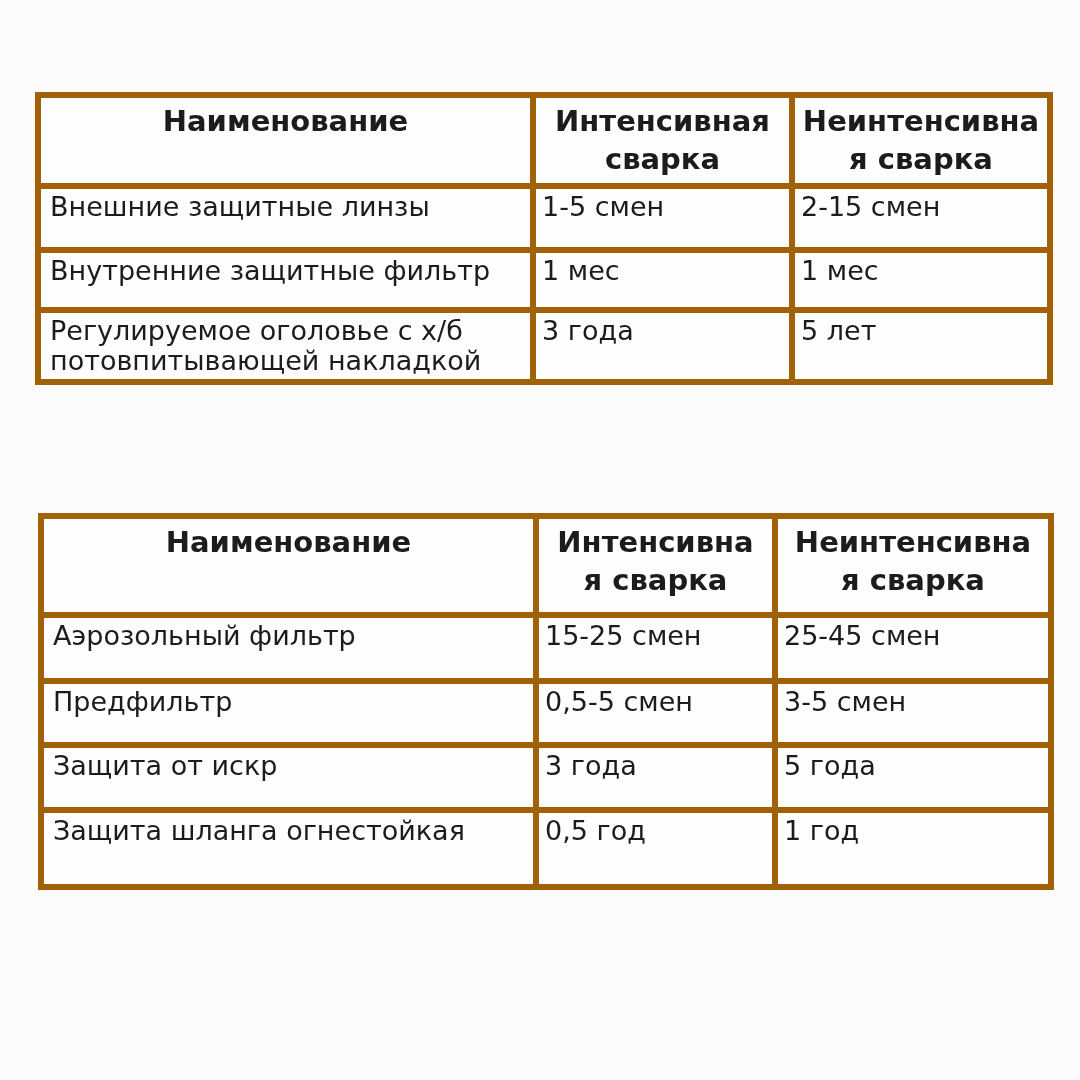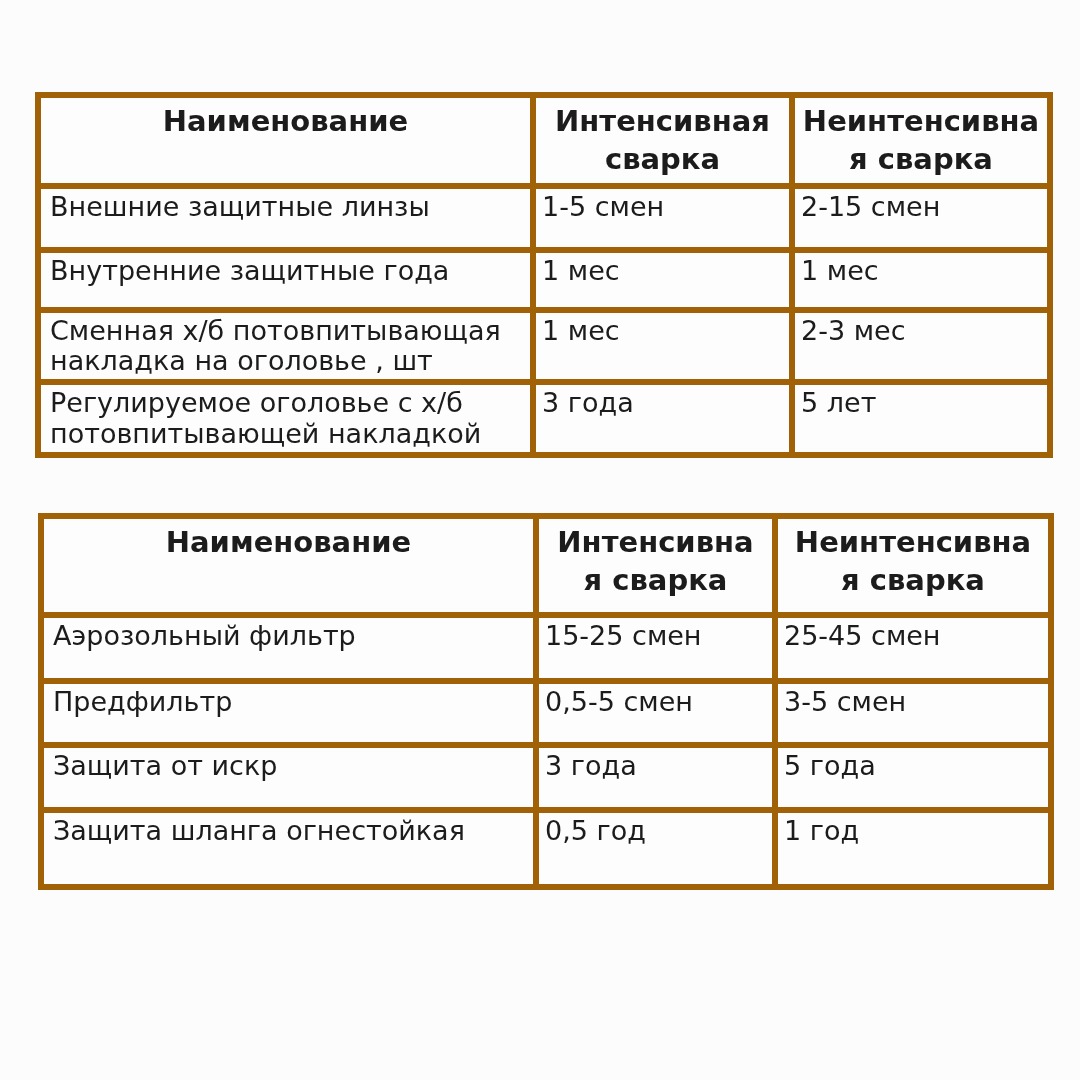--- a/index.html
+++ b/index.html
@@ -91,28 +91,23 @@
 я сварка</th>
       </tr>
     </thead>
     <tbody>
       <tr class="r0">
         <td class="name-cell">Внешние защитные линзы</td>
         <td class="val-cell">1-5 смен</td>
         <td class="val-cell">2-15 смен</td>
       </tr>
       <tr class="r1">
-        <td class="name-cell">Внутренние защитные года</td>
+        <td class="name-cell">Внутренние защитные фильтр</td>
         <td class="val-cell">1 мес</td>
         <td class="val-cell">1 мес</td>
-      </tr>
-      <tr class="r2">
-        <td class="name-cell">Сменная х/б потовпитывающая накладка на оголовье , шт</td>
-        <td class="val-cell">1 мес</td>
-        <td class="val-cell">2-3 мес</td>
       </tr>
       <tr class="r3">
         <td class="name-cell">Регулируемое оголовье с х/б потовпитывающей накладкой</td>
         <td class="val-cell">3 года</td>
         <td class="val-cell">5 лет</td>
       </tr>
     </tbody>
   </table>
 
   <table class="doc-table t2">

